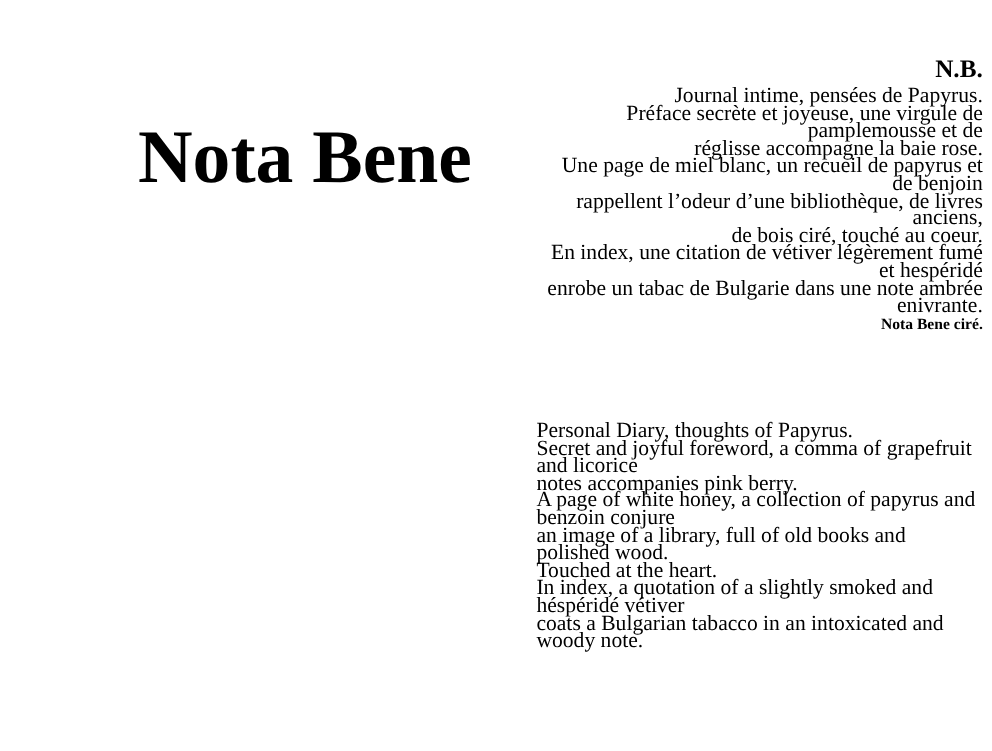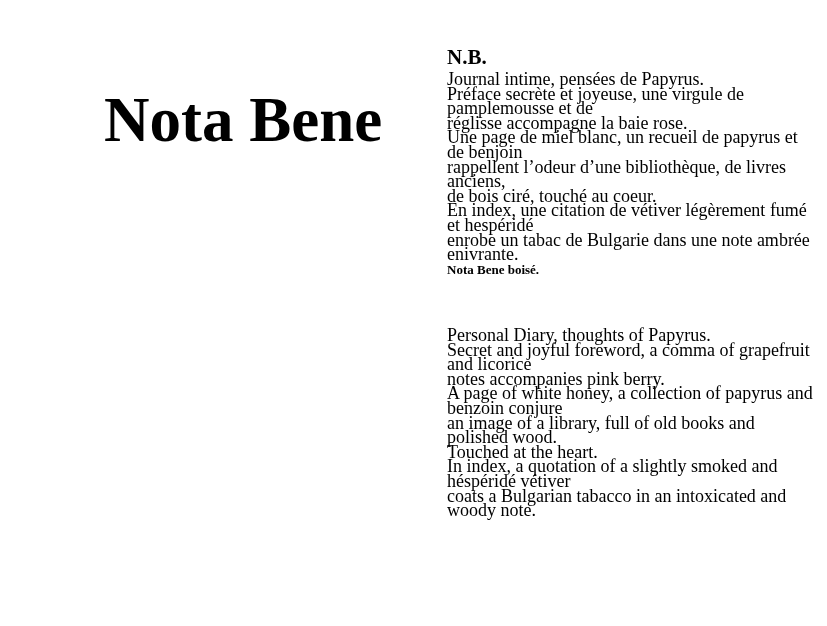--- a/index.html
+++ b/index.html
@@ -13,33 +13,33 @@
     height: 626px;
     background: #ffffff;
     color: #000000;
     font-family: "Liberation Serif", serif;
     overflow: hidden;
   }
   .brand-title {
     position: absolute;
     left: 104px;
     top: 89px;
-    margin: 0;
+    margin: 11px;
     font-size: 63px;
     line-height: 1;
     font-weight: bold;
     white-space: nowrap;
   }
   .text-block {
     position: absolute;
     left: 447px;
     width: 372px;
   }
-  .text-block.french { top: 46px; }
-  .text-block.english { top: 328px; }
+  .text-block.french { top: 46px; text-align: right; }
+  .text-block.english { top: 351px; }
   .nb-heading {
     margin: 0 0 4px 0;
     font-size: 21px;
     line-height: 22px;
     font-weight: bold;
   }
   .body-text {
     margin: 0;
     font-size: 18px;
     line-height: 14.6px;
@@ -62,21 +62,21 @@
   <div class="text-block french">
     <h2 class="nb-heading">N.B.</h2>
     <p class="body-text">Journal intime, pensées de Papyrus.
 Préface secrète et joyeuse, une virgule de pamplemousse et de
 réglisse accompagne la baie rose.
 Une page de miel blanc, un recueil de papyrus et de benjoin
 rappellent l’odeur d’une bibliothèque, de livres anciens,
 de bois ciré, touché au coeur.
 En index, une citation de vétiver légèrement fumé et hespéridé
 enrobe un tabac de Bulgarie dans une note ambrée enivrante.</p>
-    <p class="closing-line">Nota Bene boisé.</p>
+    <p class="closing-line">Nota Bene ciré.</p>
   </div>
 
   <div class="text-block english">
     <p class="body-text">Personal Diary, thoughts of Papyrus.
 Secret and joyful foreword, a comma of grapefruit and licorice
 notes accompanies pink berry.
 A page of white honey, a collection of papyrus and benzoin conjure
 an image of a library, full of old books and polished wood.
 Touched at the heart.
 In index, a quotation of a slightly smoked and héspéridé vétiver

